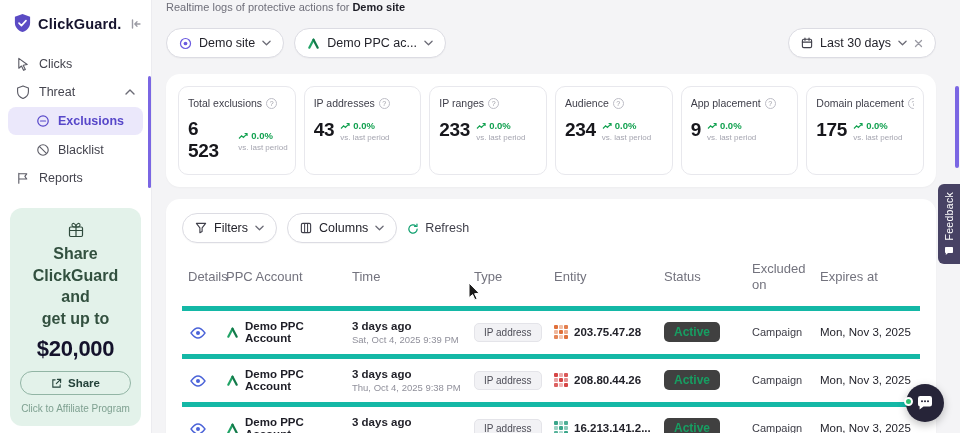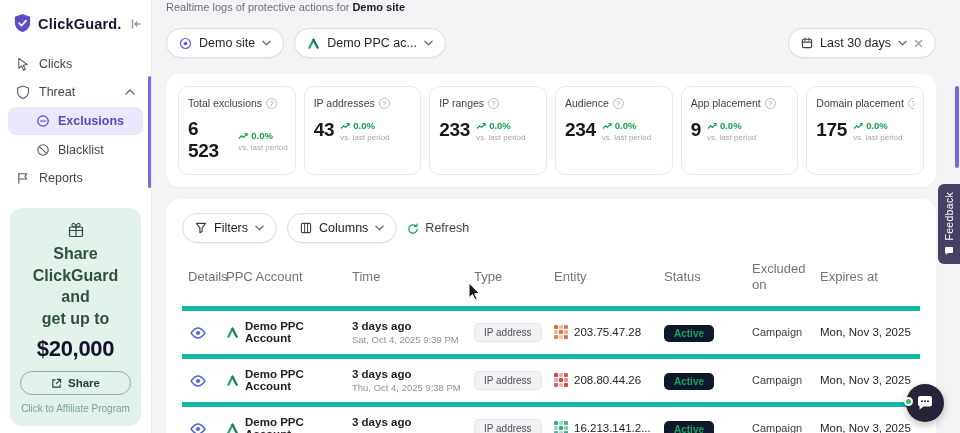--- a/index.html
+++ b/index.html
@@ -76,26 +76,26 @@
   .thead{margin-top:18px;padding-bottom:12px;font-size:13px;color:#73737e}
   .thead .hcell{line-height:1.25}
   .trow{border-top:5px solid #14b8a6;padding:9px 0}
   .cell{min-width:0}
   .eye-btn{background:none;border:none;cursor:pointer;padding:2px 0 0 8px;display:flex}
   .c-account{display:flex;align-items:center;gap:6px;font-size:11.5px;color:#1d1d26;font-weight:600}
   .t1{font-size:11.5px;color:#23232b;font-weight:700;margin-bottom:2px}
   .t2{font-size:9.5px;color:#90909b;white-space:nowrap}
   .type-pill{display:inline-block;background:#f2f2f5;border:1px solid #e4e4e9;border-radius:5px;
     padding:3px 9px;font-size:10px;color:#4e4e58}
-  .c-entity{display:flex;align-items:center;gap:6px;font-size:11.5px;color:#23232b;font-weight:400}
+  .c-entity{display:flex;align-items:center;gap:6px;font-size:11.5px;color:#23232b;font-weight:700}
   .c-entity .ent{white-space:nowrap;overflow:hidden;text-overflow:ellipsis}
   .identicon{display:grid;grid-template-columns:repeat(3,4px);grid-auto-rows:4px;gap:1px;flex:none}
   .identicon span{border-radius:1px;display:block}
-  .status-pill{display:inline-block;background:#0f172a;border-radius:5px;padding:3px 10px;
-    font-size:10px;color:#179e62;font-weight:700}
+  .status-pill{display:inline-block;background:#404040;border-radius:5px;padding:3px 10px;
+    font-size:12px;color:#179e62;font-weight:700}
   .c-exc{font-size:11px;color:#3c3c46}
   .c-exp{font-size:11.5px;color:#23232b;white-space:nowrap}
 
   
   .feedback-tab{position:absolute;right:0;top:184px;width:22px;height:80px;background:#474264;
     border-radius:6px 0 0 6px;display:flex;flex-direction:column;align-items:center;
     justify-content:center;gap:5px;cursor:pointer;z-index:5}
   .feedback-text{color:#fff;font-size:10.5px;writing-mode:vertical-rl;transform:rotate(180deg);letter-spacing:.3px}
   .chat-bubble{position:absolute;right:16px;top:384px;width:38px;height:38px;border-radius:50%;
     background:#262438;border:none;display:flex;align-items:center;justify-content:center;

